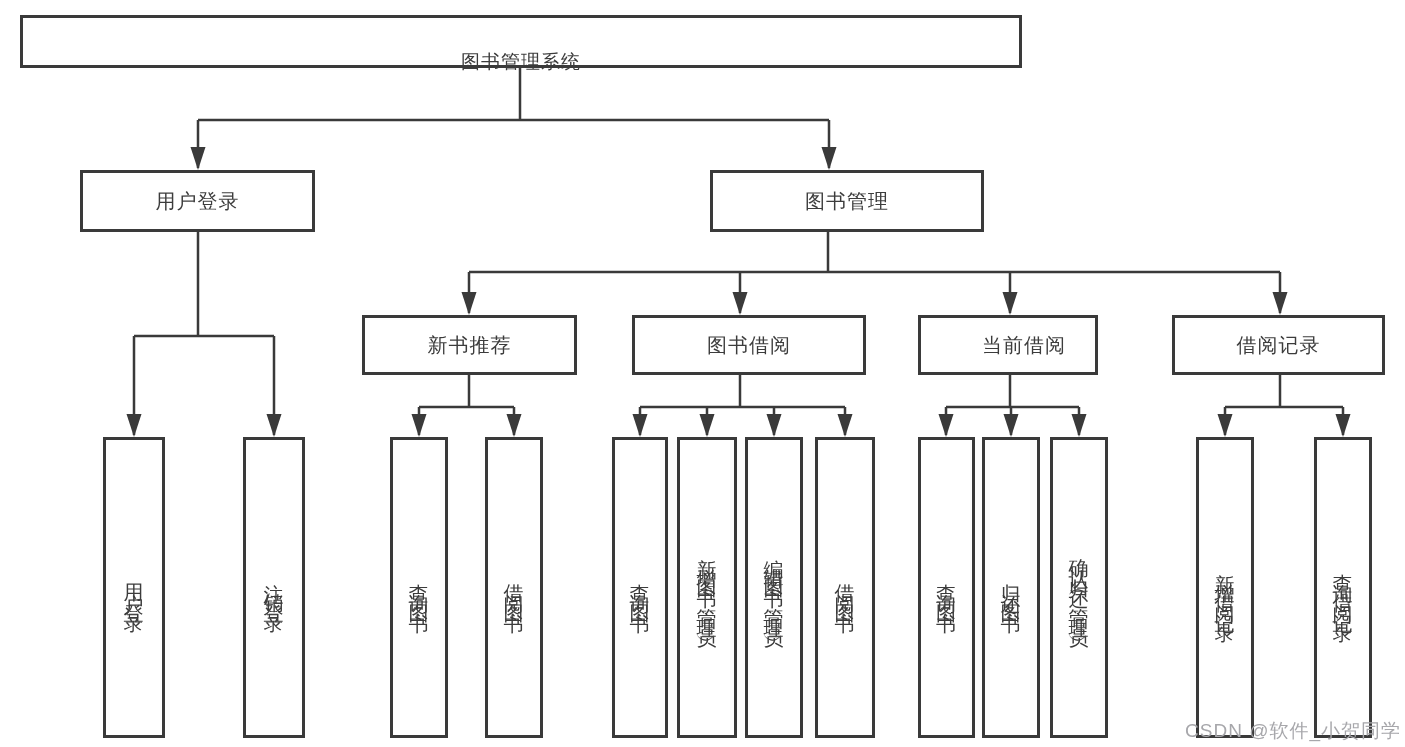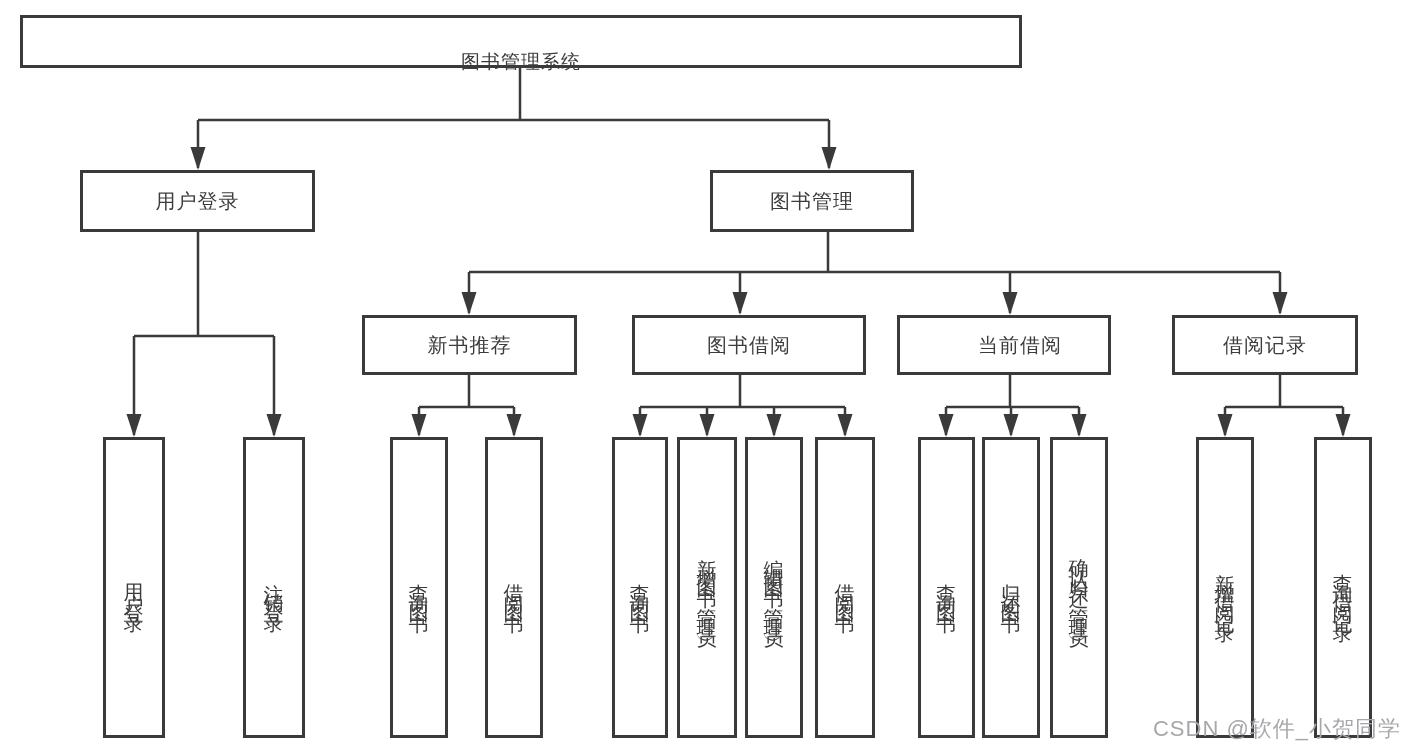--- a/index.html
+++ b/index.html
@@ -45,21 +45,21 @@
     writing-mode: vertical-rl;
     text-orientation: mixed;
     font-size: 20px;
     line-height: 1;
     letter-spacing: 10px;
   }
   .watermark {
     position: absolute;
     right: 4px;
     bottom: 3px;
-    font-size: 22px;
+    font-size: 19px;
     color: #a7a7ab;
     letter-spacing: 1px;
     white-space: nowrap;
     z-index: 5;
   }
 </style>
 </head>
 <body>
 
 <div class="stage">
@@ -95,34 +95,34 @@
     </g>
   </svg>
 
   <div class="box root-box" style="left:20px; top:15px; width:1002px; height:53px;">
     <span class="hlabel">图书管理系统</span>
   </div>
 
   <div class="box lvl2" style="left:80px; width:235px;">
     <span class="hlabel">用户登录</span>
   </div>
-  <div class="box lvl2" style="left:710px; width:204px;">
+  <div class="box lvl2" style="left:710px; width:274px;">
     <span class="hlabel">图书管理</span>
   </div>
 
   <div class="box lvl3" style="left:362px; width:215px;">
     <span class="hlabel">新书推荐</span>
   </div>
   <div class="box lvl3" style="left:632px; width:234px;">
     <span class="hlabel">图书借阅</span>
   </div>
-  <div class="box lvl3" style="left:897px; width:214px;padding-left:32px;">
+  <div class="box lvl3" style="left:918px; width:180px;padding-left:32px;">
     <span class="hlabel">当前借阅</span>
   </div>
-  <div class="box lvl3" style="left:1172px; width:186px;">
+  <div class="box lvl3" style="left:1172px; width:213px;">
     <span class="hlabel">借阅记录</span>
   </div>
 
   <div class="box leaf" style="left:103px; width:62px;">
     <span class="vtext">用户登录</span>
   </div>
   <div class="box leaf" style="left:243px; width:62px;">
     <span class="vtext">注销登录</span>
   </div>
 

